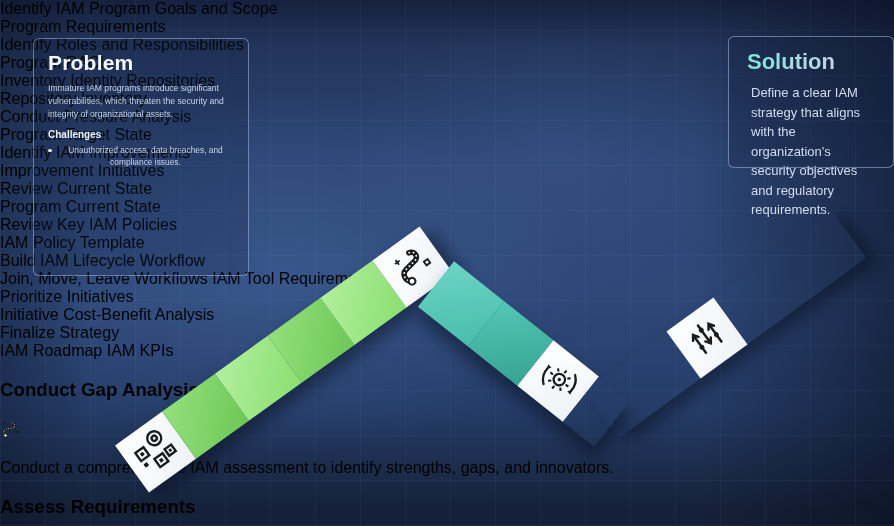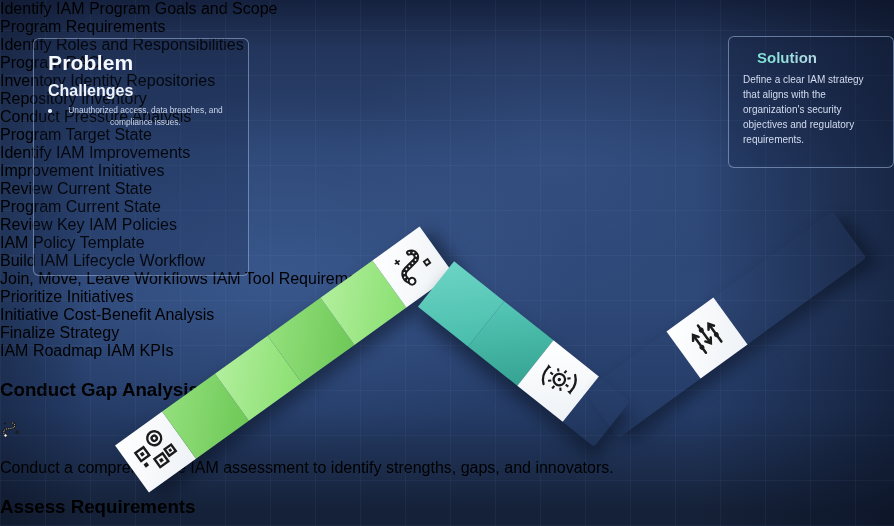--- a/index.html
+++ b/index.html
@@ -16,29 +16,29 @@
     background-image:
       repeating-linear-gradient(0deg, rgba(150,180,230,.055) 0 1px, transparent 1px 45px),
       repeating-linear-gradient(90deg, rgba(150,180,230,.055) 0 1px, transparent 1px 45px);}
 
   
   .panel{position:absolute;border:1px solid rgba(165,190,230,.55);border-radius:6px;
     background:rgba(18,32,62,.22);color:#c9d4ea;padding:12px 14px;z-index:4;}
   #problem-box{left:33px;top:38px;width:186px;height:212px;}
   #problem-box h1{margin:0 0 7px 0;font-size:21px;color:#f4f7fd;letter-spacing:.2px;}
   #problem-box .intro{font-size:8.6px;line-height:1.5;margin:0 0 8px 0;}
-  #problem-box h2{margin:0 0 5px 0;font-size:16px;color:#eef2fa;}
+  #problem-box h2{margin:0 0 5px 0;font-size:10px;color:#eef2fa;}
   #problem-box ul{margin:0;padding:0;list-style:none;}
   #problem-box li{position:relative;font-size:8.4px;line-height:1.42;padding-left:9px;margin-bottom:4px;text-align:center;}
   #problem-box li::before{content:"";position:absolute;left:0;top:4px;width:3.5px;height:3.5px;border-radius:50%;background:#dfe8f8;}
   #solution-box{left:728px;top:36px;width:136px;height:106px;}
-  #solution-box h1{margin:0 0 6px 14px;font-size:15px;
+  #solution-box h1{margin:0 0 6px 4px;font-size:22px;
     background:linear-gradient(90deg,#7de6d6 0%,#bcd6e8 55%,#eec0e8 100%);
     -webkit-background-clip:text;background-clip:text;color:transparent;}
-  #solution-box p{margin:0;font-size:10px;line-height:1.5;color:#d3dcef;}
+  #solution-box p{margin:8px;font-size:13px;line-height:1.5;color:#d3dcef;}
 
   
   .band{position:absolute;height:58px;display:flex;transform-origin:0 50%;z-index:2;
     box-shadow:8px 10px 16px rgba(4,8,20,.45);border-radius:3px;}
   #band-green{left:132px;top:440px;width:375px;transform:rotate(-35.7deg);}
   #band-teal{left:436px;top:255px;width:225px;transform:rotate(38.5deg);}
   #band-right{left:601px;top:386px;width:307px;transform:rotate(-36deg);}
   .seg{height:100%;flex:0 0 auto;}
   .seg.white{background:linear-gradient(135deg,#ffffff 0%,#eef2f6 100%);display:flex;align-items:center;justify-content:center;}
   .g1{width:65px;background:linear-gradient(135deg,#93e07c,#6ec857);}
@@ -175,20 +175,21 @@
           <rect x="6" y="11" width="12" height="21" rx="5" transform="rotate(-14 12 21)"></rect>
           <rect x="26" y="11" width="12" height="21" rx="5" transform="rotate(14 32 21)"></rect>
           <path d="M18.5 17 h7"></path>
         </g>
       </symbol>
     </defs>
   </svg>
 
   <div class="panel" id="problem-box">
     <h1>Problem</h1>
+    <p class="intro">Immature IAM programs introduce significant vulnerabilities, which threaten the security and integrity of organizational assets.</p>
     <h2>Challenges</h2>
     <ul>
       <li>Unauthorized access, data breaches, and compliance issues.</li>
     </ul>
   </div>
 
   <div class="panel" id="solution-box">
     <h1>Solution</h1>
     <p>Define a clear IAM strategy that aligns with the organization's security objectives and regulatory requirements.</p>
   </div>

